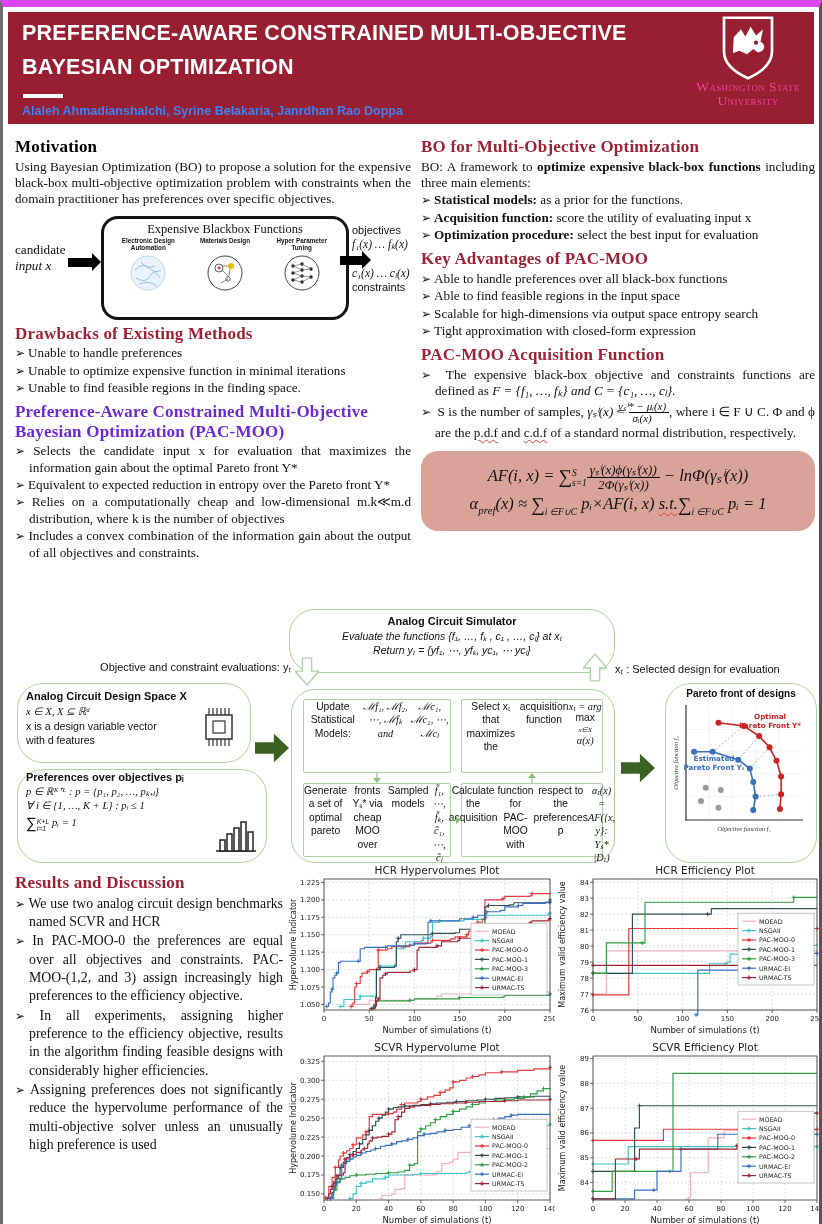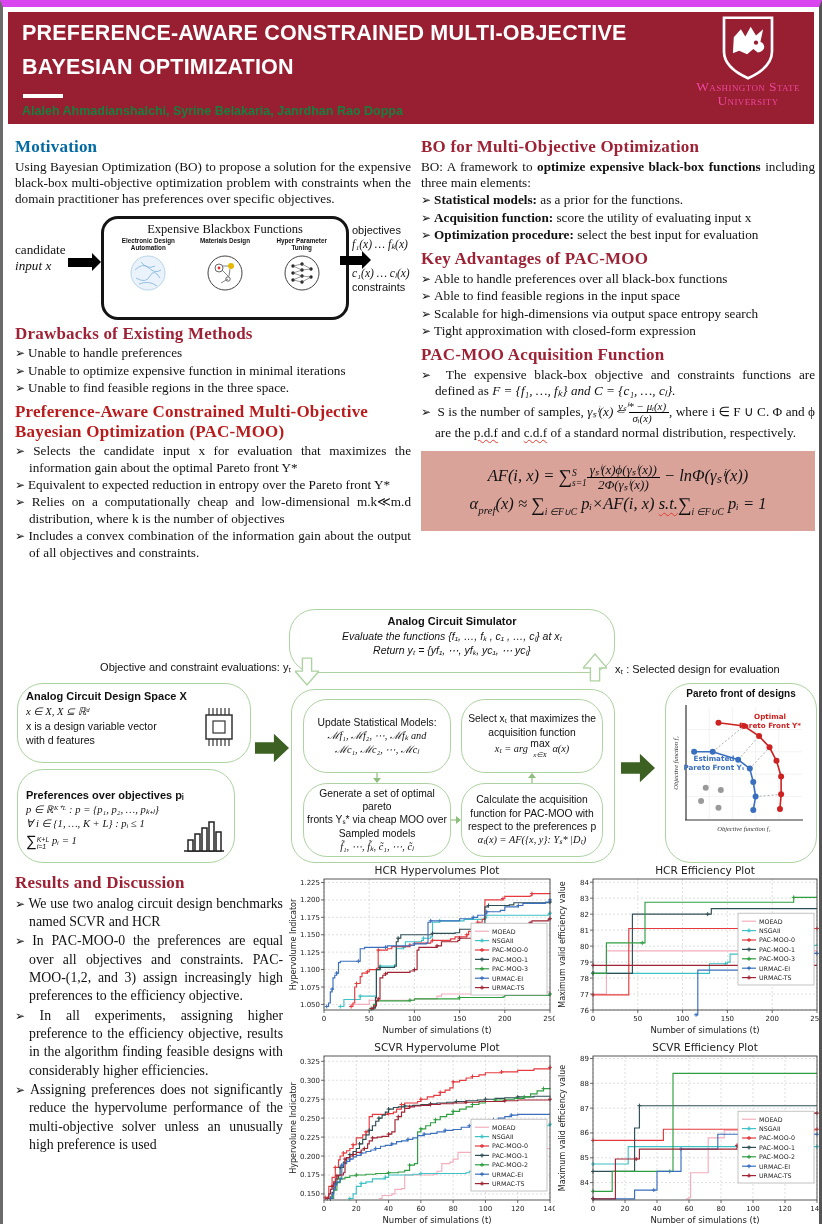--- a/index.html
+++ b/index.html
@@ -6,21 +6,21 @@
   .poster{position:relative;width:822px;height:1224px;background:#fff;overflow:hidden;
     border-left:3px solid #6b6b6b;border-top:7px solid #d946ef;border-right:3px solid #555;
     box-sizing:border-box;font-family:"Liberation Serif",serif;color:#111;}
   
   .header{position:absolute;left:5px;top:5px;width:806px;height:112px;}
   .hbg{position:absolute;inset:0;}
   .title{position:absolute;left:14px;color:#fff;font-family:"Liberation Sans",sans-serif;
     font-weight:bold;font-size:21.5px;letter-spacing:.2px;white-space:nowrap;}
   .t1{top:9px;} .t2{top:43px;}
   .dash{position:absolute;left:15px;top:82px;width:40px;height:4px;background:#fff;}
-  .authors{position:absolute;left:14px;top:92px;color:#15803d;font-family:"Liberation Sans",sans-serif;
+  .authors{position:absolute;left:14px;top:92px;color:#3b82f6;font-family:"Liberation Sans",sans-serif;
     font-weight:bold;font-size:12.5px;}
   .logo{position:absolute;right:2px;top:2px;width:128px;text-align:center;color:#ec4899;}
   .logo svg{display:block;margin:2px auto 0;}
   .logotext{font-variant:small-caps;font-size:13.5px;line-height:1.05;letter-spacing:.4px;}
   
   .col-left{position:absolute;left:12px;top:124px;width:396px;}
   .col-right{position:absolute;left:418px;top:124px;width:394px;}
   h2{margin:6px 0 2px;font-size:17px;line-height:1.15;letter-spacing:.2px;}
   .para{font-size:13.2px;line-height:1.24;text-align:justify;}
   .bullet{font-size:13.2px;line-height:1.24;text-align:justify;padding-left:14px;text-indent:-14px;margin:1px 0;}
@@ -51,25 +51,25 @@
   .arrB{position:absolute;top:0;height:9px;background:#000;}
   .arrB::after{content:"";position:absolute;right:-9px;top:-5px;border-left:9px solid #000;border-top:9.5px solid transparent;border-bottom:9.5px solid transparent;}
   .outlabels{position:absolute;left:337px;top:8px;width:60px;font-size:11px;line-height:1.25;font-family:"Liberation Sans",sans-serif;}
   .outlabels .m{font-size:11.5px;}
   
   .flow{position:absolute;left:0;top:598px;width:822px;height:262px;font-family:"Liberation Sans",sans-serif;}
   .gbox{position:absolute;border:1.6px solid #aed3a2;border-radius:26px;background:#fff;box-sizing:border-box;}
   .simbox{left:286px;top:4px;width:326px;height:64px;text-align:center;font-size:10.5px;line-height:1.35;padding-top:4px;}
   .simbox b{font-size:11px;}
   .bigcontainer{left:288px;top:84px;width:324px;height:174px;border-radius:24px;}
-  .fcell{position:absolute;border:1.6px solid #aed3a2;border-radius:24px;background:#fff;box-sizing:border-box;
-    text-align:center;font-size:10.3px;line-height:1.3;display:flex;flex-direction:column;justify-content:center;}
+  .fcell{position:absolute;border:1.6px solid #aed3a2;border-radius:2px;background:#fff;box-sizing:border-box;
+    text-align:center;font-size:10.3px;line-height:1.3;display:flex;flex-direction:row;justify-content:center;}
   .flabel{position:absolute;font-size:11px;}
   .design{left:14px;top:78px;width:234px;height:80px;padding:5px 8px;font-size:10.6px;line-height:1.35;}
-  .prefs{left:14px;top:164px;width:218px;height:94px;padding:18px 8px;font-size:10.6px;line-height:1.32;}
+  .prefs{left:14px;top:164px;width:250px;height:94px;padding:0 8px;font-size:10.6px;line-height:1.32;}
   .gb-title{font-weight:bold;font-size:11px;}
   .paretoBox{left:662px;top:78px;width:152px;height:180px;}
   .paretoTitle{text-align:center;font-weight:bold;font-size:10px;margin-top:4px;}
   .chipicon{position:absolute;right:8px;top:22px;}
   .barsicon{position:absolute;right:8px;bottom:8px;}
   
   .results{position:absolute;left:12px;top:860px;width:268px;}
   .results .bullet{font-size:13.8px;line-height:1.33;}
   
   .chart{position:absolute;background:#fff;}
@@ -94,21 +94,21 @@
         <path d="M4,2 L58,2 L58,40 Q58,58 31,70 Q4,58 4,40 Z" fill="none" stroke="#fff" stroke-width="3"></path>
         <path d="M15,24 l8,-9 5,8 6,-11 6,10 8,-7 -3,14 c7,3 5,11 -3,12 l-5,-4 -7,6 -9,-4 -7,3 z" fill="#fff"></path>
         <circle cx="40" cy="30" r="2.4" fill="#981e32"></circle>
       </svg>
       <div class="logotext">Washington State</div>
       <div class="logotext">University</div>
     </div>
   </div>
 
   <div class="col-left">
-    <h2 style="color: #0369a1;">Motivation</h2>
+    <h2 style="color: #000000;">Motivation</h2>
     <div class="para">Using Bayesian Optimization (BO) to propose a solution for the expensive black-box multi-objective optimization problem with constraints when the domain practitioner has preferences over specific objectives.</div>
 
     <div class="bbwrap">
       <div class="cand">
         <span>candidate</span><br><span class="m">input x</span>
       </div>
       <div class="arrB" style="left:53px;top:42px;width:24px;"></div>
       <div class="bbbox">
         <div class="bbtitle">Expensive Blackbox Functions</div>
         <div class="bbitems">
@@ -156,23 +156,23 @@
         <span class="m">f₁(x) … fₖ(x)</span>
         <div style="height:14px"></div>
         <span class="m">c₁(x) … cₗ(x)</span><br>
         <span>constraints</span>
       </div>
     </div>
 
     <h2 style="color: rgb(157, 34, 53);">Drawbacks of Existing Methods</h2>
     <div class="bullet">Unable to handle preferences</div>
     <div class="bullet">Unable to optimize expensive function in minimal iterations</div>
-    <div class="bullet">Unable to find feasible regions in the three space.</div>
-
-    <h2 style="color: #b91c1c;">Preference-Aware Constrained Multi-Objective Bayesian Optimization (PAC-MOO)</h2>
+    <div class="bullet">Unable to find feasible regions in the finding space.</div>
+
+    <h2 style="color: #6d28d9;">Preference-Aware Constrained Multi-Objective Bayesian Optimization (PAC-MOO)</h2>
     <div class="bullet">Selects the candidate input x for evaluation that maximizes the information gain about the optimal Pareto front Y*</div>
     <div class="bullet">Equivalent to expected reduction in entropy over the Pareto front Y*</div>
     <div class="bullet">Relies on a computationally cheap and low-dimensional m.k≪m.d distribution, where k is the number of objectives</div>
     <div class="bullet">Includes a convex combination of the information gain about the output of all objectives and constraints.</div>
   </div>
 
   <div class="col-right">
     <h2 style="color: rgb(157, 34, 53);">BO for Multi-Objective Optimization</h2>
     <div class="para">
       <span>BO: A framework to </span><b>optimize expensive black-box functions</b><span> including three main elements:</span>
@@ -188,21 +188,21 @@
     <div class="bullet">Tight approximation with closed-form expression</div>
 
     <h2 style="color: rgb(157, 34, 53);">PAC-MOO Acquisition Function</h2>
     <div class="bullet">
       <span>The expensive black-box objective and constraints functions are defined as </span><span class="m">F = {f₁, …, fₖ} and C = {c₁, …, cₗ}.</span>
     </div>
     <div class="bullet">
       <span>S is the number of samples, </span><span class="m">γₛⁱ(x) = </span><span class="frac smallfrac"><span class="num m">yₛⁱ* − μᵢ(x)</span><span class="den m">σᵢ(x)</span></span><span>, where i ∈ F ∪ C. Φ and ϕ are the </span><span class="sp">p.d.f</span><span> and </span><span class="sp">c.d.f</span><span> of a standard normal distribution, respectively.</span>
     </div>
 
-    <div class="fbox" style="background: rgb(217, 163, 154);">
+    <div class="fbox" style="background: rgb(217, 163, 154); border-radius: 17px;">
       <div class="fline">
         <span class="m">AF(i, x) = </span><span class="sumwrap"><span class="sumsym">∑</span><span class="supsub"><span>S</span><span>s=1</span></span></span><span class="frac"><span class="num m">γₛⁱ(x)ϕ(γₛⁱ(x))</span><span class="den m">2Φ(γₛⁱ(x))</span></span><span class="m"> − lnΦ(γₛⁱ(x))</span>
       </div>
       <div class="fline">
         <span class="m">α</span><sub class="m" style="font-size:11px">pref</sub><span class="m">(x) ≈ </span><span class="sumwrap"><span class="sumsym">∑</span><span class="supsub"><span>&nbsp;</span><span>i ∈F∪C</span></span></span><span class="m"> pᵢ×AF(i, x) </span><span class="m sp">s.t.</span><span class="sumwrap"><span class="sumsym"> ∑</span><span class="supsub"><span>&nbsp;</span><span>i ∈F∪C</span></span></span><span class="m"> pᵢ = 1</span>
       </div>
     </div>
   </div>
 
   <div class="flow">

